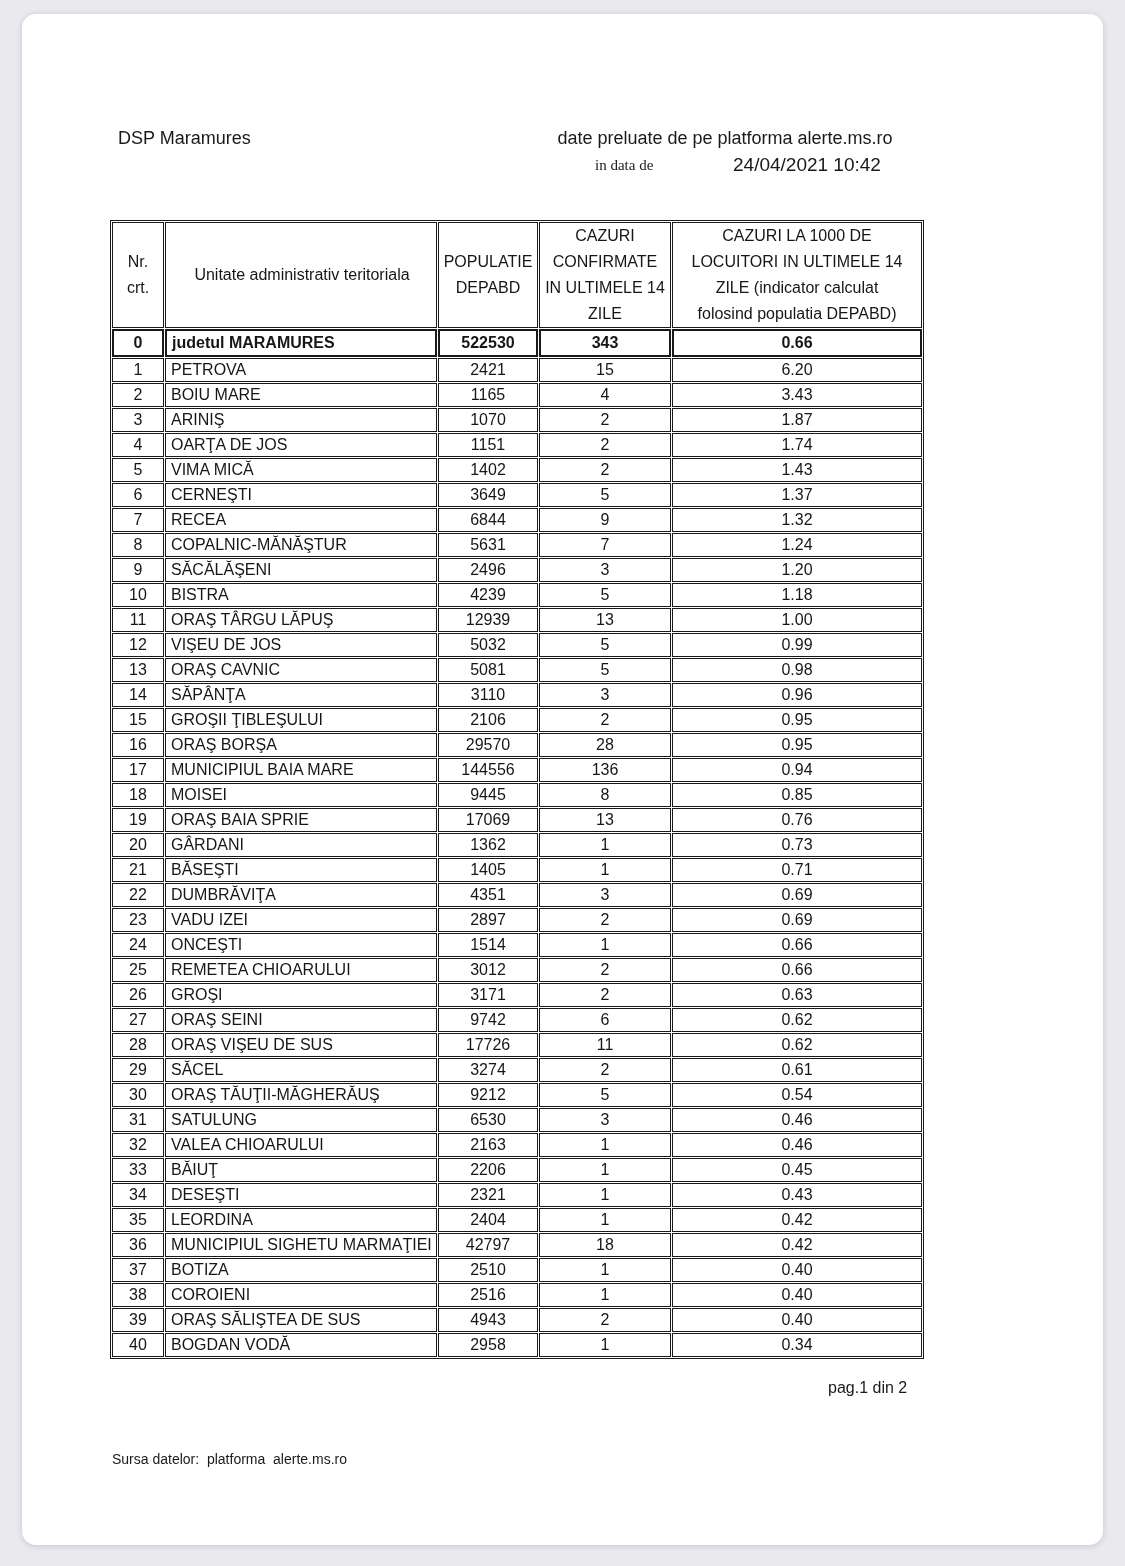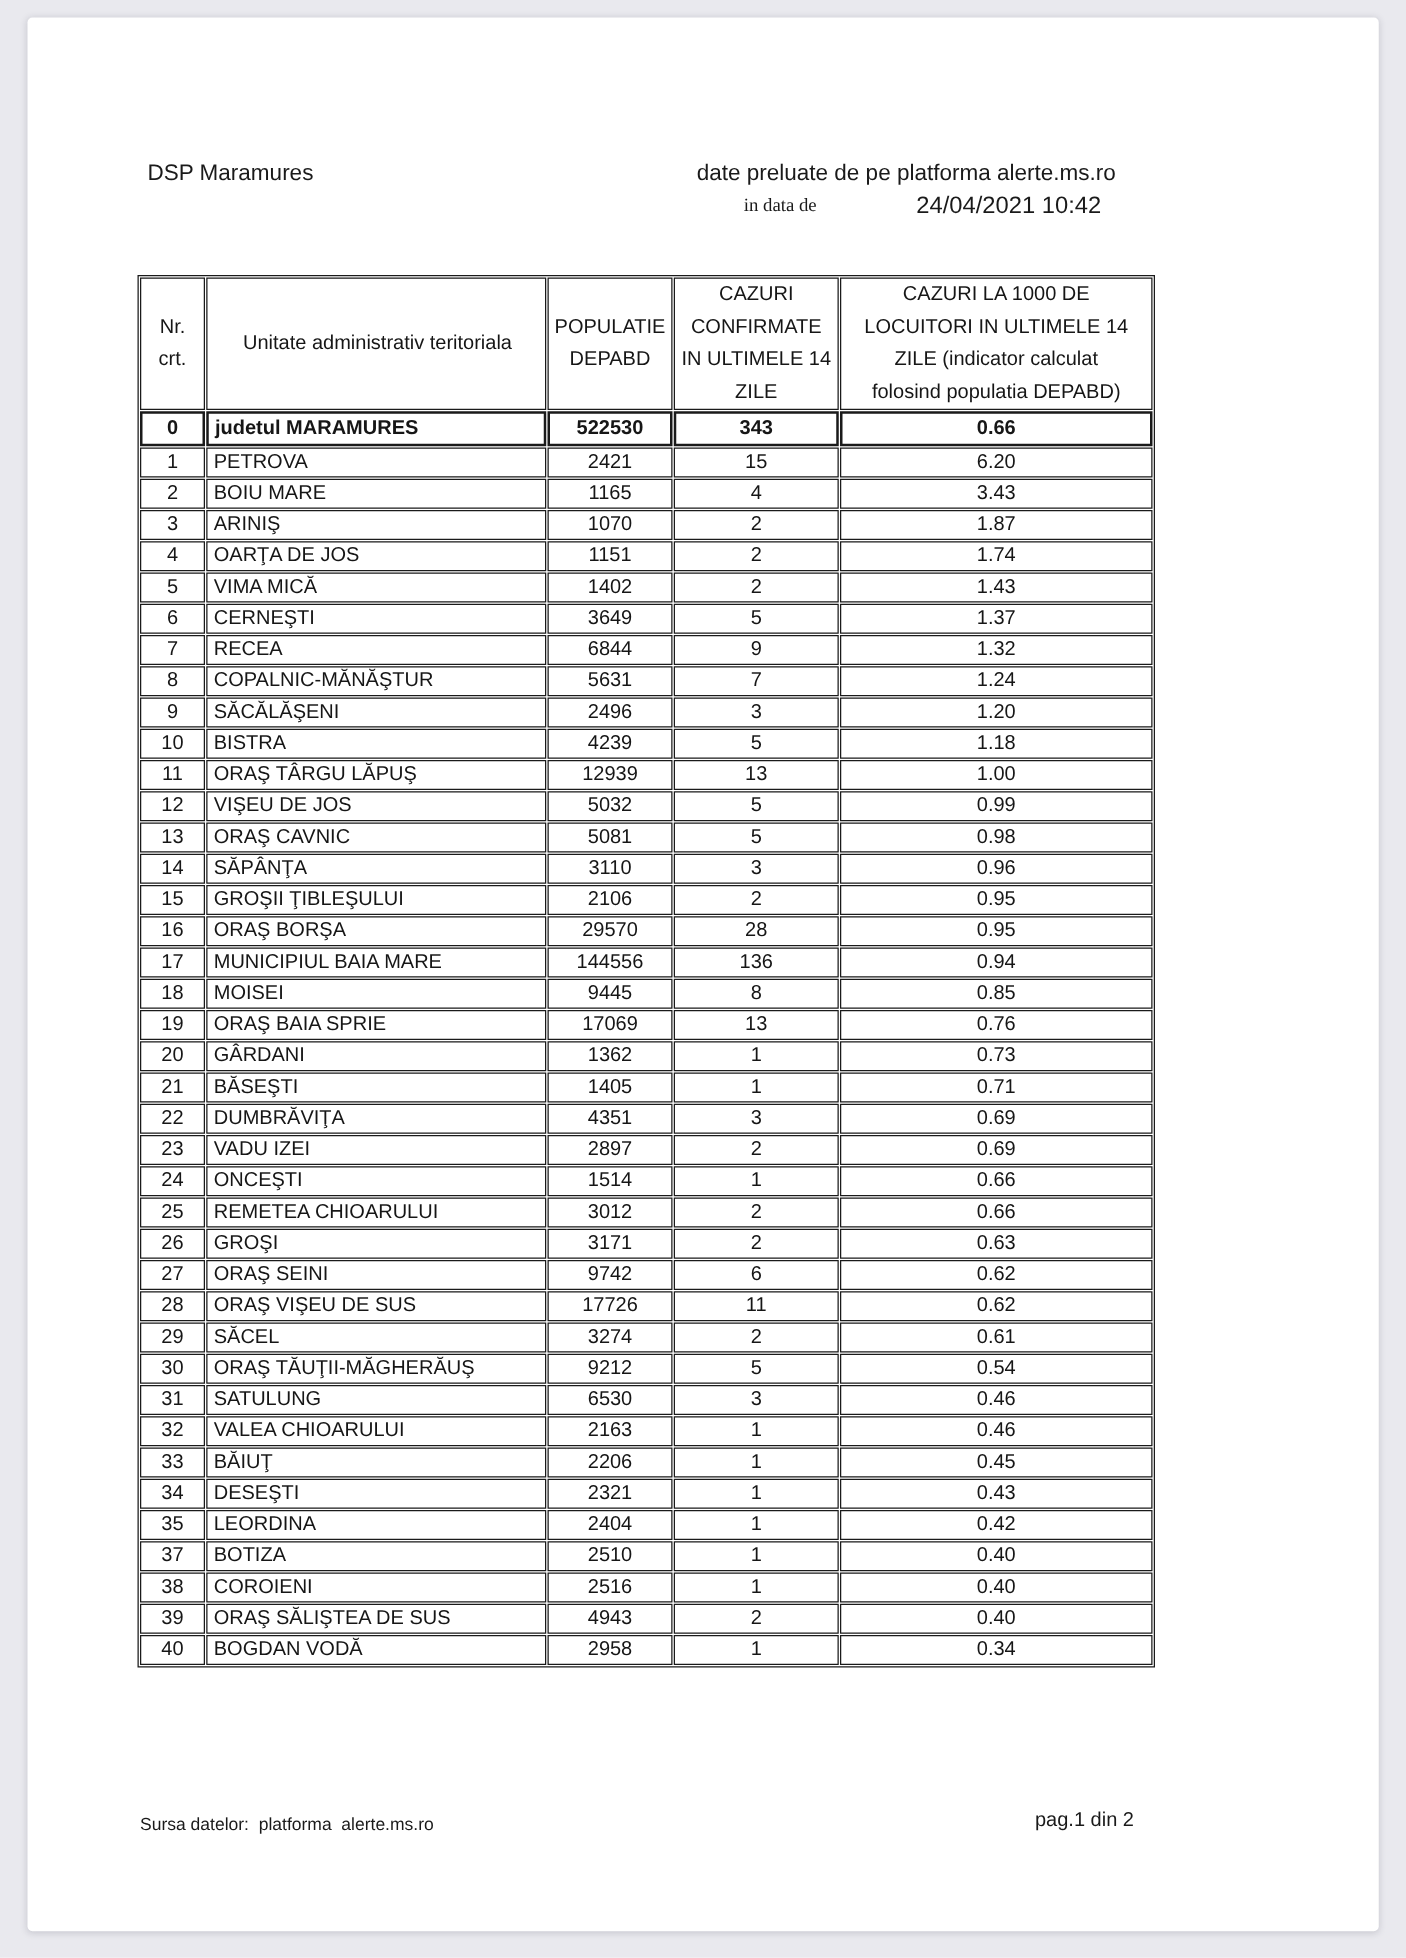--- a/index.html
+++ b/index.html
@@ -12,21 +12,21 @@
     font-family: "Liberation Sans", sans-serif;
     color: #1a1a1a;
   }
   .page {
     position: absolute;
     left: 22px;
     top: 14px;
     width: 1081px;
     height: 1531px;
     background: #ffffff;
-    border-radius: 4px;
+    border-radius: 14px;
     box-shadow: 0 1px 6px rgba(40,40,60,0.18);
   }
   .org {
     position: absolute;
     left: 96px;
     top: 114px;
     font-size: 18px;
   }
   .src-line {
     position: absolute;
@@ -101,21 +101,21 @@
   .footer-src {
     position: absolute;
     left: 90px;
     top: 1437px;
     font-size: 14px;
     white-space: pre;
   }
   .footer-page {
     position: absolute;
     left: 806px;
-    top: 1434px;
+    top: 1365px;
     font-size: 16px;
   }
 </style>
 </head>
 <body>
 
 <div class="page">
 
   <div class="org">DSP Maramures</div>
   <div class="src-line">date preluate de pe platforma alerte.ms.ro</div>
@@ -395,20 +395,27 @@
             <td class="c-rate">0.43</td>
           </tr>
           <tr>
             <td class="c-nr">35</td>
             <td class="c-name">LEORDINA</td>
             <td class="c-pop">2404</td>
             <td class="c-cases">1</td>
             <td class="c-rate">0.42</td>
           </tr>
           <tr>
+            <td class="c-nr">36</td>
+            <td class="c-name">MUNICIPIUL SIGHETU MARMAŢIEI</td>
+            <td class="c-pop">42797</td>
+            <td class="c-cases">18</td>
+            <td class="c-rate">0.42</td>
+          </tr>
+          <tr>
             <td class="c-nr">37</td>
             <td class="c-name">BOTIZA</td>
             <td class="c-pop">2510</td>
             <td class="c-cases">1</td>
             <td class="c-rate">0.40</td>
           </tr>
           <tr>
             <td class="c-nr">38</td>
             <td class="c-name">COROIENI</td>
             <td class="c-pop">2516</td>

